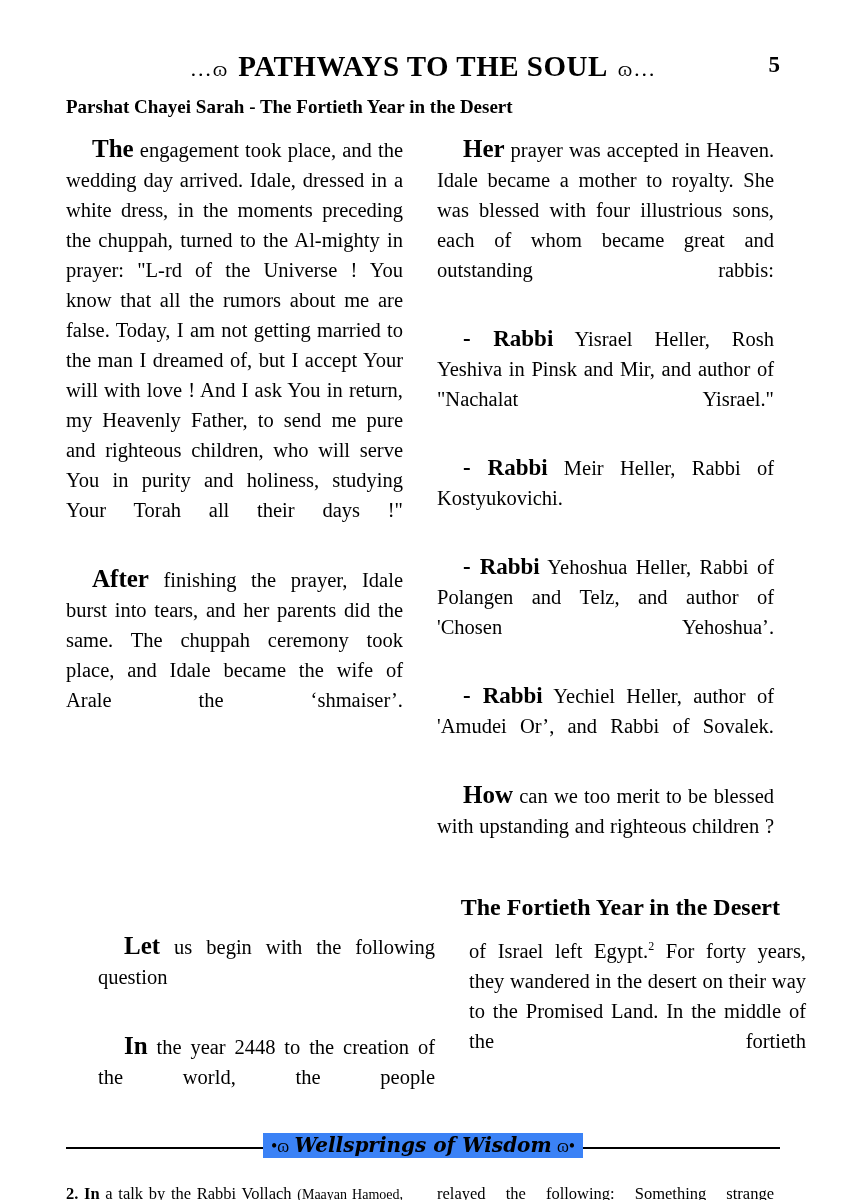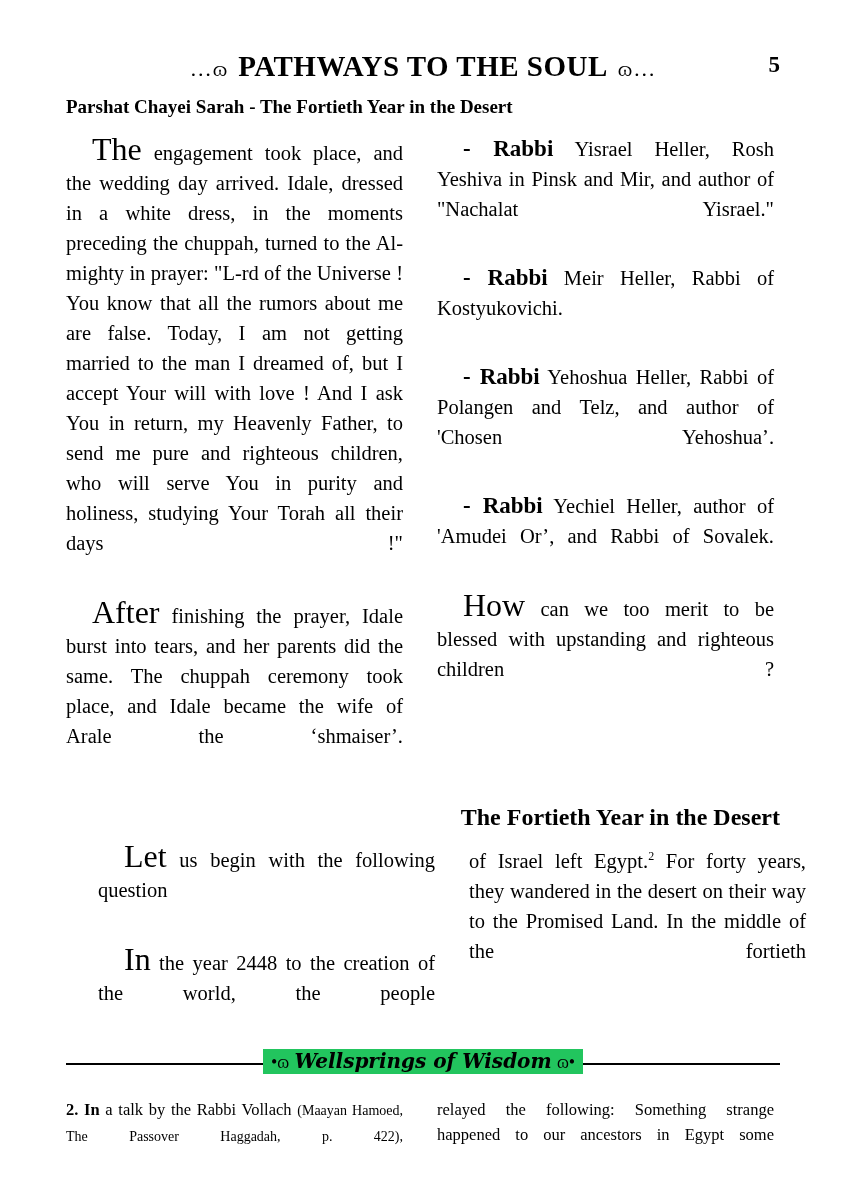--- a/index.html
+++ b/index.html
@@ -78,22 +78,22 @@
     text-align: justify;
     text-justify: inter-word;
     text-indent: 0;
   }
   p.body::after {
     content: "";
     display: inline-block;
     width: 100%;
   }
   .dropcap {
-    font-weight: normal;
-    font-size: 32px;
+    font-weight: bold;
+    font-size: 25px;
   }
   .indent {
     display: inline-block;
     width: 26px;
   }
   .rabbi-lead {
     font-weight: bold;
     font-size: 23px;
   }
 
@@ -120,21 +120,21 @@
   }
   .footnote-sep .orn-wrap {
     position: absolute;
     top: -10px;
     left: 0;
     right: 0;
     text-align: center;
   }
   .footnote-sep .orn-inner {
     display: inline-block;
-    background: #22c55e;
+    background: #3b82f6;
     padding: 0 8px;
     font-size: 21px;
     white-space: nowrap;
   }
   .orn-script {
     font-family: "DejaVu Serif", serif;
     font-style: italic;
     font-weight: bold;
     font-size: 20px;
   }
@@ -193,20 +193,23 @@
     <div class="col">
       <p class="body">
         <span class="indent"></span><span class="dropcap">The</span><span> engagement took place, and the wedding day arrived. Idale, dressed in a white dress, in the moments preceding the chuppah, turned to the Al-mighty in prayer: "L-rd of the Universe ! You know that all the rumors about me are false. Today, I am not getting married to the man I dreamed of, but I accept Your will with love ! And I ask You in return, my Heavenly Father, to send me pure and righteous children, who will serve You in purity and holiness, studying Your Torah all their days !"</span>
       </p>
       <p class="body">
         <span class="indent"></span><span class="dropcap">After</span><span> finishing the prayer, Idale burst into tears, and her parents did the same. The chuppah ceremony took place, and Idale became the wife of Arale the ‘shmaiser’.</span>
       </p>
     </div>
 
     <div class="col">
+      <p class="body">
+        <span class="indent"></span><span class="dropcap">Her</span><span> prayer was accepted in Heaven. Idale became a mother to royalty. She was blessed with four illustrious sons, each of whom became great and outstanding rabbis:</span>
+      </p>
       <p class="body">
         <span class="indent"></span><span class="rabbi-lead">- Rabbi</span><span> Yisrael Heller, Rosh Yeshiva in Pinsk and Mir, and author of "Nachalat Yisrael."</span>
       </p>
       <p class="body">
         <span class="indent"></span><span class="rabbi-lead">- Rabbi</span><span> Meir Heller, Rabbi of Kostyukovichi.</span>
       </p>
       <p class="body">
         <span class="indent"></span><span class="rabbi-lead">- Rabbi</span><span> Yehoshua Heller, Rabbi of Polangen and Telz, and author of 'Chosen Yehoshua’.</span>
       </p>
       <p class="body">

